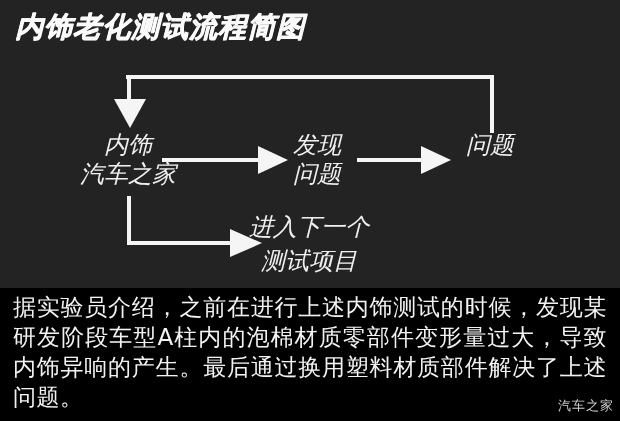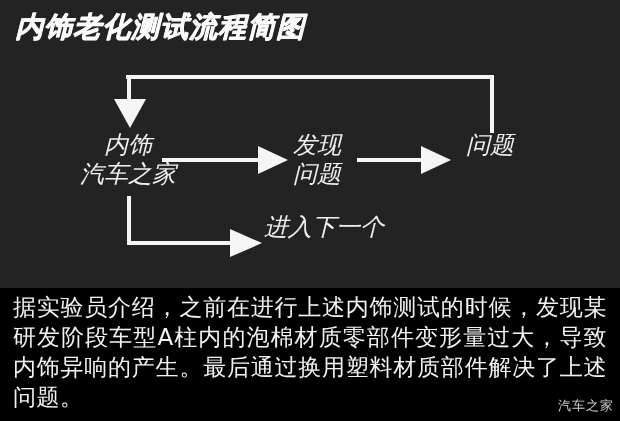--- a/index.html
+++ b/index.html
@@ -60,21 +60,21 @@
     text-align: center;
     color: #efefef;
     font-size: 24px;
     line-height: 29px;
     font-style: italic;
   }
   .node span { display: block; }
   .node-1 { left: 63px;  top: 131px; width: 130px; }
   .node-2 { left: 257px; top: 119px; width: 120px; margin-top: 12px; }
   .node-3 { left: 430px; top: 131px; width: 120px; }
-  .node-4 { left: 249px; top: 210px; width: 150px; line-height: 34px; }
+  .node-4 { left: 234px; top: 210px; width: 150px; line-height: 34px; }
 
   
   .panel {
     position: absolute;
     left: 0; top: 288px;
     width: 620px; height: 162px;
     background: #000000;
     box-sizing: border-box;
     padding: 4px 13px 0 13px;
   }
@@ -128,20 +128,21 @@
     <div class="node node-3">
       <span>问题</span>
     </div>
 
     <div class="fline down-line"></div>
     <div class="fline bottom-line"></div>
     <div class="head head-right a4-head"></div>
 
     <div class="node node-4">
       <span>进入下一个</span>
+      <span>测试项目</span>
     </div>
   </div>
 
   <div class="panel">
     <p>据实验员介绍，之前在进行上述内饰测试的时候，发现某研发阶段车型A柱内的泡棉材质零部件变形量过大，导致内饰异响的产生。最后通过换用塑料材质部件解决了上述问题。</p>
   </div>
 
   <div class="watermark">汽车之家</div>
 
 </div>

